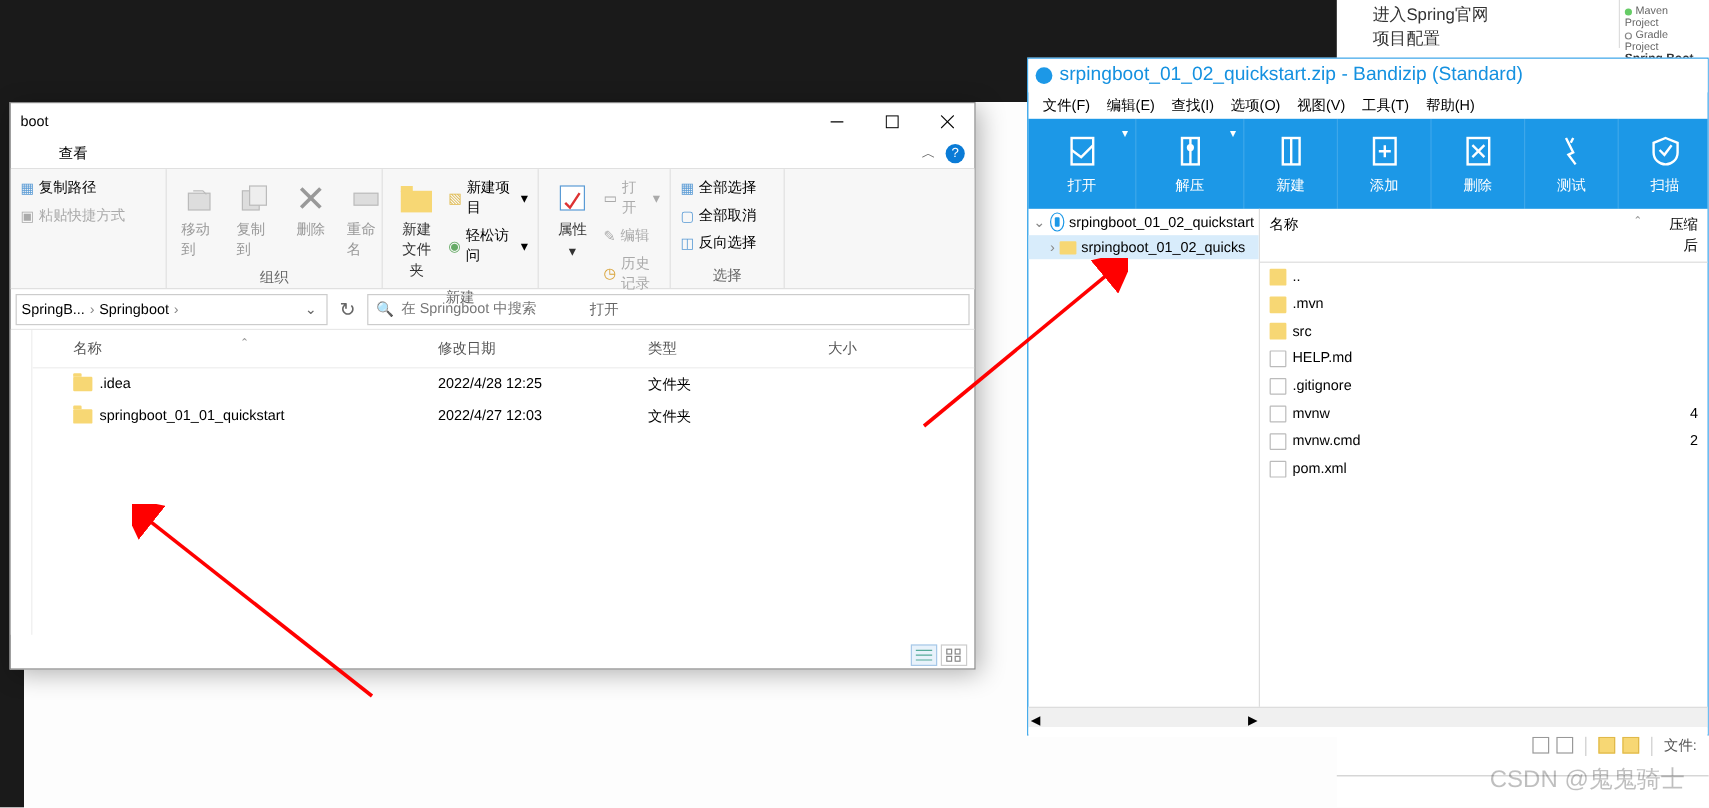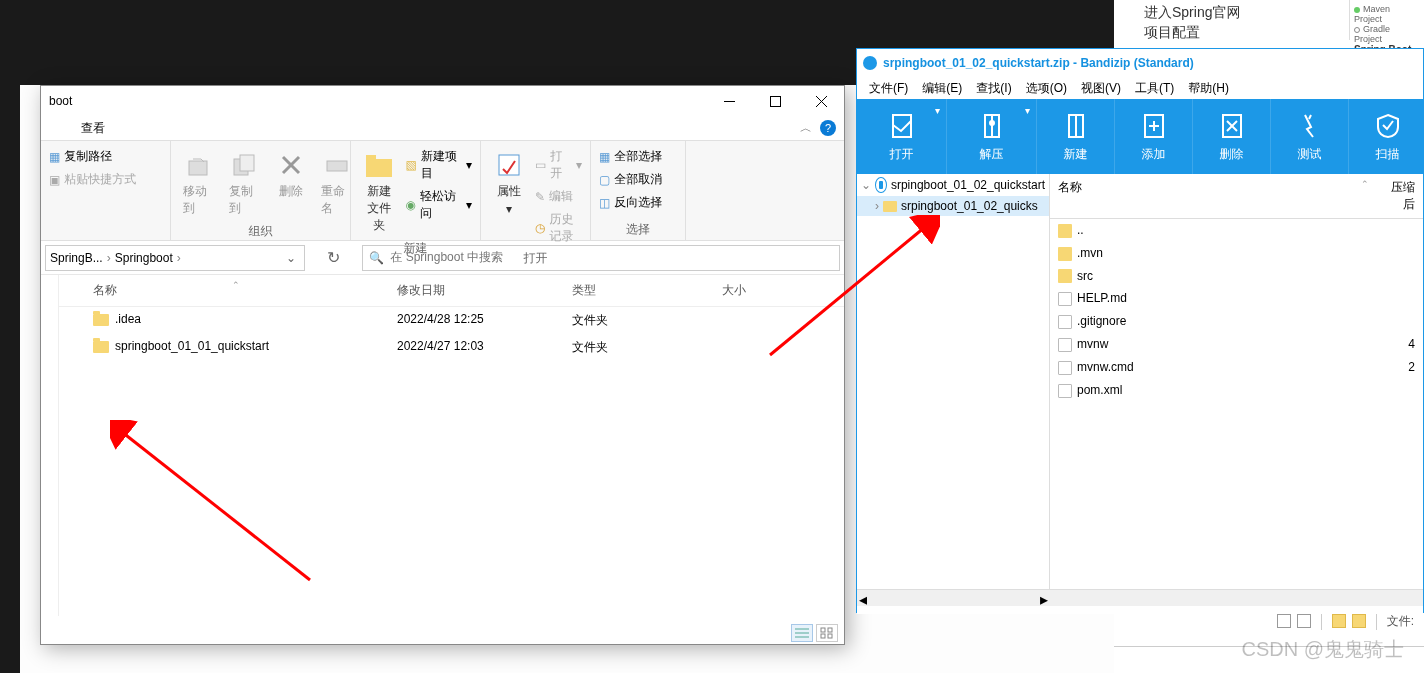--- a/index.html
+++ b/index.html
@@ -16,21 +16,21 @@
   .bg-right .side-box .dot-o { display:inline-block; width:6px; height:6px; border-radius:50%; border:1px solid #888; margin-right:3px; vertical-align:middle;}
   .bg-right .side-box b { color:#333; font-size:10px;}
   .bg-right .hr { position:absolute; left:0; right:0; top:646px; border-top:1px solid #ccc;}
   .bg-right .mini-icons { position:absolute; top:612px; right:10px; font-size:12px; color:#555; display:flex; gap:6px; align-items:center;}
   .bg-right .mini-icons .sq { width:14px; height:14px; border:1px solid #999; display:inline-block;}
   .bg-right .mini-icons .sep { width:1px; height:18px; background:#ccc; margin:0 4px;}
   
   .watermark { position:absolute; bottom:10px; right:20px; font-size:20px; color:rgba(0,0,0,0.25); }
 
   
-  .explorer { position: absolute; left: 8px; top: 85px; width: 805px; height: 560px; background: #fff; border: 1px solid #888; box-shadow: 4px 4px 20px rgba(0,0,0,0.3); margin-left: 32px; }
+  .explorer { position: absolute; left: 8px; top: 85px; width: 805px; height: 473px; background: #fff; border: 1px solid #888; box-shadow: 4px 4px 20px rgba(0,0,0,0.3); }
   .explorer .titlebar { height: 30px; display: flex; align-items: center; padding-left: 8px; font-size: 12px; }
   .explorer .titlebar .title { flex: 1; }
   .explorer .titlebar .winbtn { width: 46px; height: 30px; display: flex; align-items: center; justify-content: center; }
   .explorer .titlebar .winbtn svg { width: 11px; height: 11px; }
   
   .explorer .tabbar { height: 25px; display: flex; align-items: center; padding-left: 28px; font-size: 12px; border-bottom: 1px solid #e0e0e0; }
   .explorer .tabbar .tab { padding: 4px 12px; }
   .explorer .tabbar .spacer { flex: 1; }
   .explorer .tabbar .chev { padding: 4px 8px; color: #666; }
   .explorer .tabbar .help { width: 16px; height:16px; border-radius:50%; background:#0a7bd6; color:#fff; font-size:11px; display:flex; align-items:center; justify-content:center; margin-right:8px;}
@@ -38,21 +38,21 @@
   .ribbon { height: 100px; background: #f7f7f7; border-bottom: 1px solid #e0e0e0; display: flex; font-size: 12px; }
   .ribbon .group { border-right: 1px solid #e0e0e0; padding: 4px 8px 2px; display:flex; flex-direction:column; }
   .ribbon .group .body { flex:1; display:flex; align-items:flex-start; gap:6px;}
   .ribbon .group .label { text-align:center; font-size:12px; color:#666; padding-top:2px;}
   .ribbon .bigbtn { display:flex; flex-direction:column; align-items:center; gap:2px; padding:4px; color:#999;}
   .ribbon .bigbtn.enabled { color:#333; }
   .ribbon .bigbtn .ico { width:32px; height:32px; display:flex; align-items:center; justify-content:center;}
   .ribbon .smallrow { display:flex; align-items:center; gap:4px; padding:3px 0;}
   .ribbon .subgroup { display:flex; flex-direction:column; }
   
-  .addrbar { height: 34px; display:flex; align-items:center; padding:4px; gap:18px; border-bottom:1px solid #e8e8e8;}
+  .addrbar { height: 34px; display:flex; align-items:center; padding:4px; gap:6px; border-bottom:1px solid #e8e8e8;}
   .addrbar .crumbs { flex:0 0 260px; border:1px solid #ccc; height:26px; display:flex; align-items:center; font-size:12px; padding:0 4px; gap:4px;}
   .addrbar .crumbs span.sep { color:#888; }
   .addrbar .refresh, .addrbar .down { color:#666; padding:0 4px;}
   .addrbar .search { flex:1; border:1px solid #ccc; height:26px; display:flex; align-items:center; padding:0 6px; gap:6px; color:#777; font-size:12px;}
   
   .filepane { position:relative; height: 335px; overflow:auto; }
   .filepane .hdr { display:flex; border-bottom:1px solid #eee; font-size:12px; color:#555; }
   .filepane .hdr div { padding:7px 8px; }
   .filepane .hdr .sort { font-size:9px; color:#999; text-align:center; }
   .filepane .row { display:flex; font-size:12px; padding:3px 0;}
@@ -67,21 +67,21 @@
   .explorer .status { position:absolute; bottom:2px; right:6px; display:flex; gap:3px;}
   .explorer .status .vbtn { width:22px; height:18px; border:1px solid #a7c8e8; background:#e8f2fb; display:flex; align-items:center; justify-content:center;}
   .explorer .status .vbtn.alt { background:#fff; border-color:#ccc;}
   .explorer .sidecut { position:absolute; left:0; top:189px; width:18px; bottom:28px; background:#fff; border-right:1px solid #eee;}
 
   
   .arrow { position:absolute; pointer-events:none; }
 
   
   .bandi { position:absolute; left:856px; top:48px; width:568px; height:565px; background:#fff; border:1px solid #1c98e7; }
-  .bandi .titlebar { height:28px; background:#fff; display:flex; align-items:center; padding-left:6px; font-size:12px; color:#1591e0;font-weight:bold;}
+  .bandi .titlebar { height:28px; background:#fff; display:flex; align-items:center; padding-left:6px; font-size:16px; color:#1591e0;}
   .bandi .titlebar .bico { width:14px; height:14px; border-radius:50%; background:#1c98e7; margin-right:6px;}
   .bandi .menubar { height:22px; display:flex; align-items:center; font-size:12px; padding-left:6px; gap:2px;}
   .bandi .menubar span { padding:2px 6px;}
   .bandi .toolbar { height:75px; background:#1c98e7; display:flex; color:#fff; font-size:12px;}
   .bandi .toolbar .tbtn { flex:0 0 78px; display:flex; flex-direction:column; align-items:center; justify-content:center; gap:4px; border-right:1px solid rgba(255,255,255,0.15);}
   .bandi .toolbar .tbtn .tico { width:32px; height:32px; display:flex; align-items:center; justify-content:center;}
   .bandi .toolbar .tbtn.wdd { flex:0 0 90px; position:relative;}
   .bandi .toolbar .tbtn .dd { position:absolute; right:6px; top:6px; font-size:10px;}
   .bandi .content { display:flex; height:415px;}
   .bandi .tree { width:193px; border-right:1px solid #ddd; font-size:12px; overflow:hidden;}

